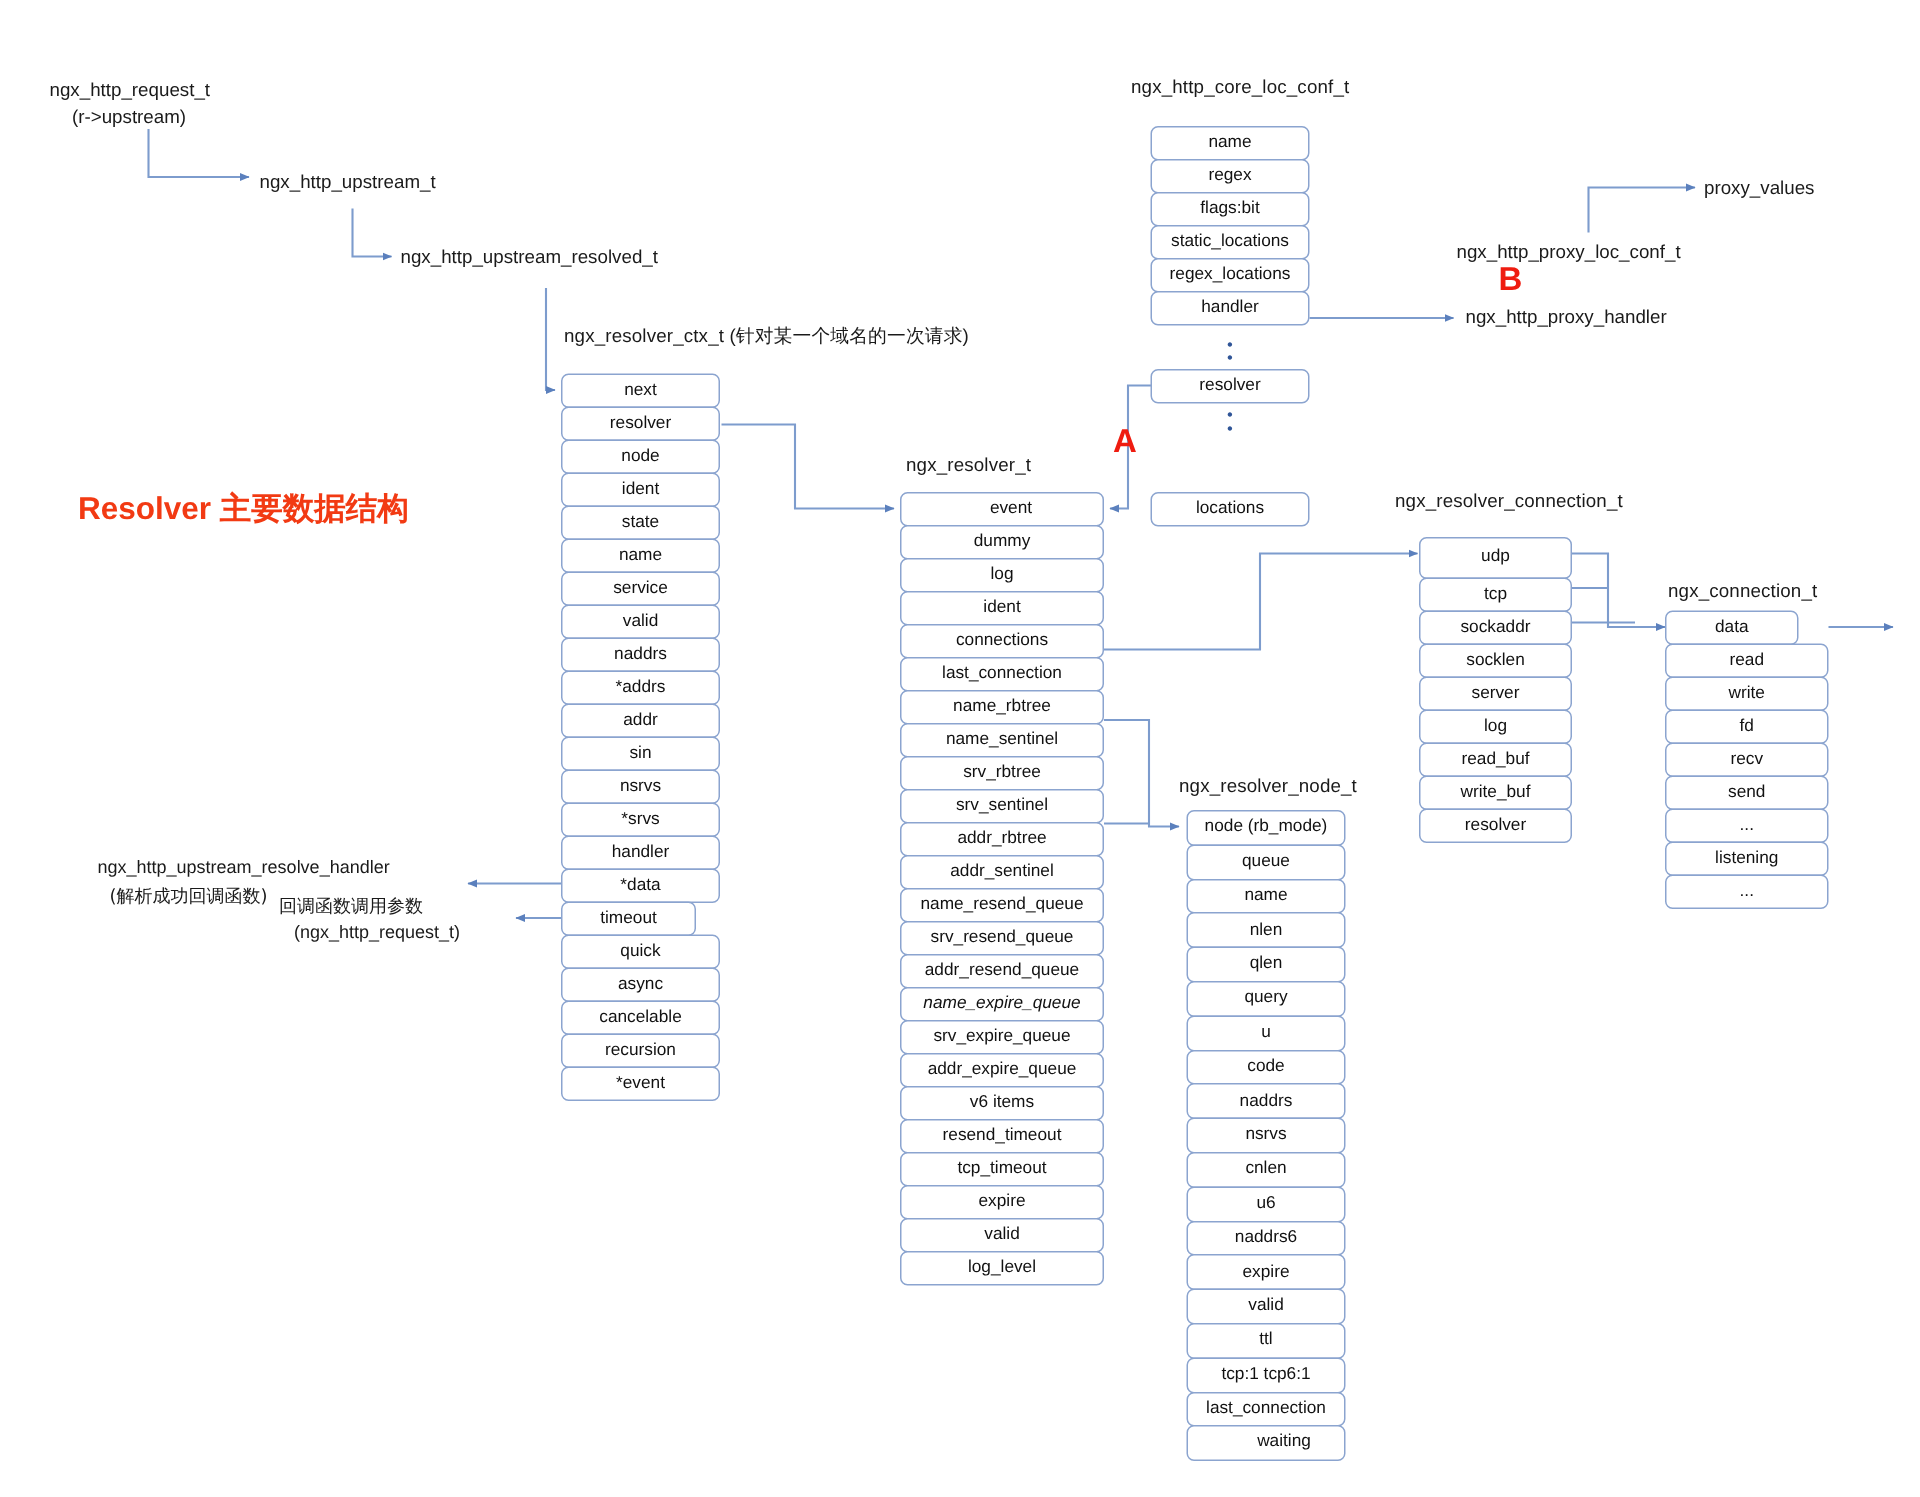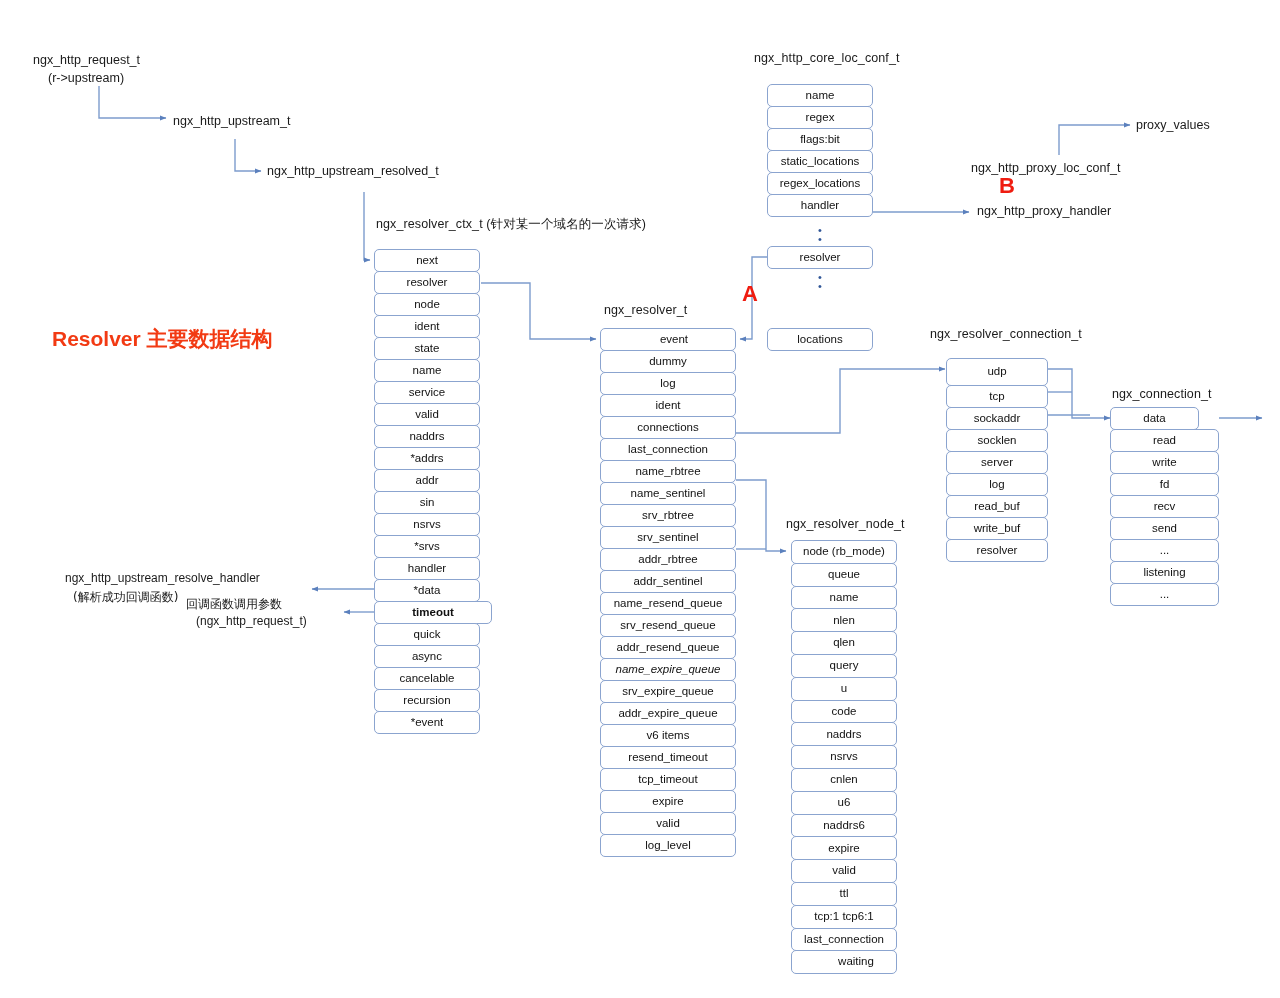--- a/index.html
+++ b/index.html
@@ -138,21 +138,21 @@
         <div class="field" style="width: 106px; height: 23px;">service</div>
         <div class="field" style="width: 106px; height: 23px;">valid</div>
         <div class="field" style="width: 106px; height: 23px;">naddrs</div>
         <div class="field" style="width: 106px; height: 23px;">*addrs</div>
         <div class="field" style="width: 106px; height: 23px;">addr</div>
         <div class="field" style="width: 106px; height: 23px;">sin</div>
         <div class="field" style="width: 106px; height: 23px;">nsrvs</div>
         <div class="field" style="width: 106px; height: 23px;">*srvs</div>
         <div class="field" style="width: 106px; height: 23px;">handler</div>
         <div class="field" style="width: 106px; height: 23px;">*data</div>
-        <div class="field" style="width: 118px; height: 23px; font-weight: bold;">timeout</div>
+        <div class="field" style="width: 90px; height: 23px;">timeout</div>
         <div class="field" style="width: 106px; height: 23px;">quick</div>
         <div class="field" style="width: 106px; height: 23px;">async</div>
         <div class="field" style="width: 106px; height: 23px;">cancelable</div>
         <div class="field" style="width: 106px; height: 23px;">recursion</div>
         <div class="field" style="width: 106px; height: 23px;">*event</div>
       </div>
   </div>
 
   <div class="struct">
     <div class="struct-title" style="left:754px;top:51px;">ngx_http_core_loc_conf_t</div>

